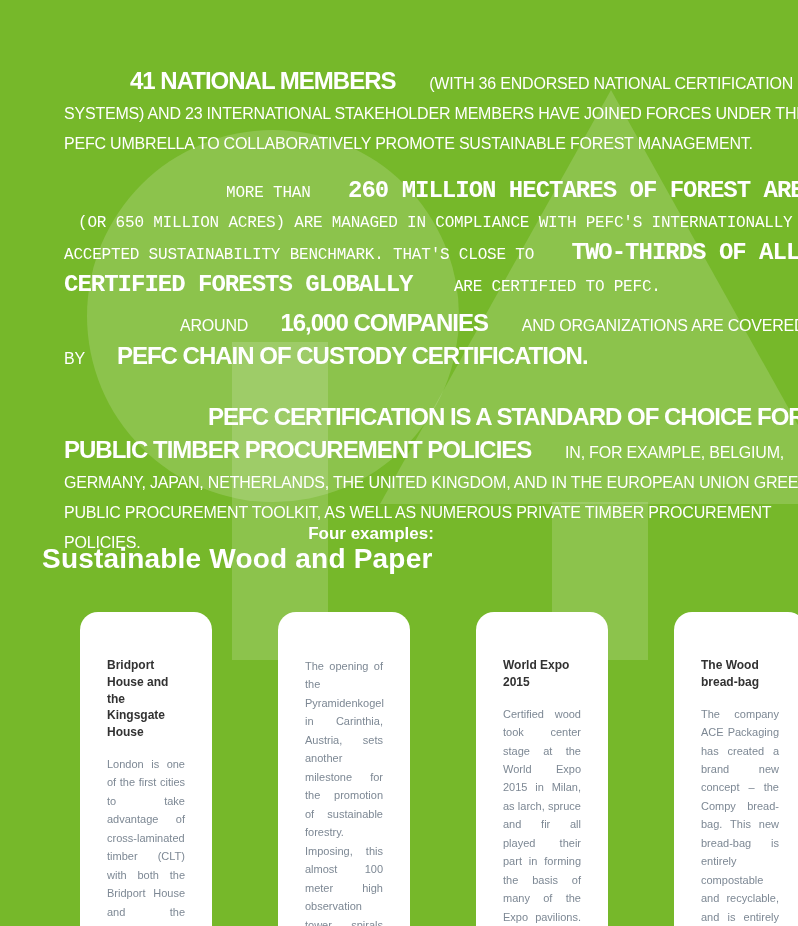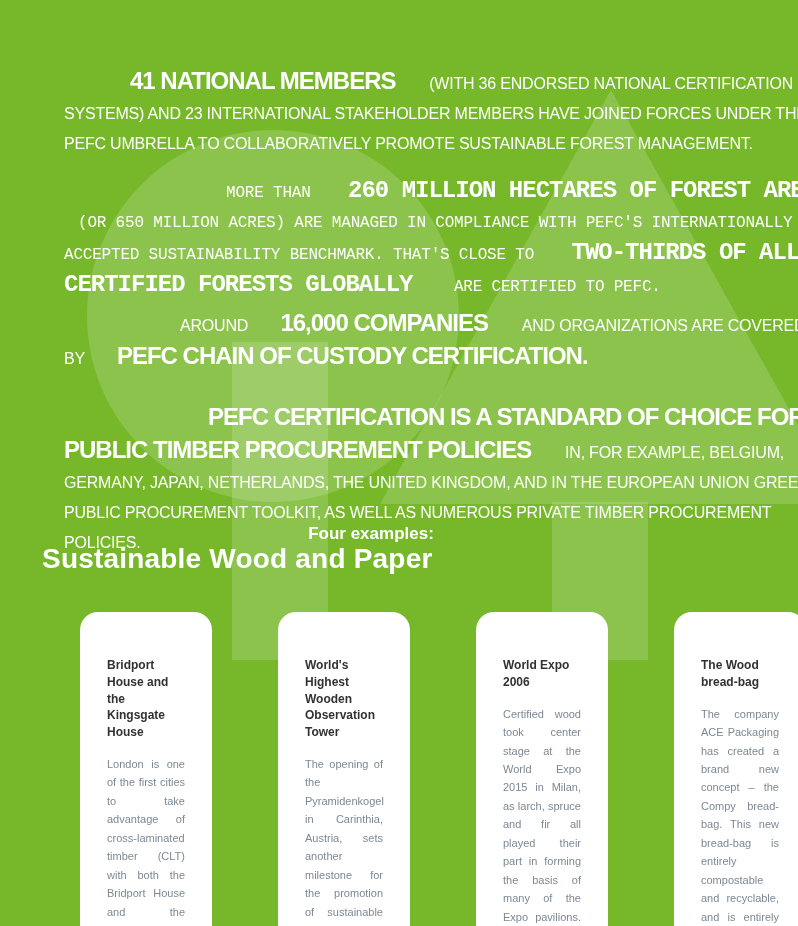--- a/index.html
+++ b/index.html
@@ -95,24 +95,23 @@
 
 <div class="kicker">Four examples:</div>
 <div class="examples-title">Sustainable Wood and Paper</div>
 
 <div class="cards">
   <div class="card">
     <h3>Bridport House and the Kingsgate House</h3>
     <p>London is one of the first cities to take advantage of cross-laminated timber (CLT) with both the Bridport House and the Kingsgate House built from PEFC-certified CLT. The Kingsgate House even achieved PEFC project certification. The Bridport House pushed the boundaries of timber engineering. This project was the first time that CLT has been used in the UK for the construction of an entire multi-storey structure, including the ground floor, which is normally constructed from concrete.</p>
   </div>
   <div class="card">
-    <h3>World's Highest Wooden Observation Tower</h3>
     <p>The opening of the Pyramidenkogel in Carinthia, Austria, sets another milestone for the promotion of sustainable forestry. Imposing, this almost 100 meter high observation tower spirals into the air, making it the world's highest wooden observation tower. Yet the Pyramidenkogel does not only offer breathtaking views – the main structure is made entirely of wood originating from PEFC-certified, local forests.</p>
   </div>
   <div class="card">
-    <h3>World Expo 2006</h3>
+    <h3>World Expo 2015</h3>
     <p>Certified wood took center stage at the World Expo 2015 in Milan, as larch, spruce and fir all played their part in forming the basis of many of the Expo pavilions. Several countries, including Austria, Belgium, China, France and Thailand, as well as companies such as Slow Foods and Lindt, chose PEFC-certified wood for their walls, roofs, railings and entire structures.</p>
   </div>
   <div class="card">
     <h3>The Wood bread-bag</h3>
     <p>The company ACE Packaging has created a brand new concept – the Compy bread-bag. This new bread-bag is entirely compostable and recyclable, and is entirely made of PEFC-certified fibers originating in sustainably managed forests. “Ours is an environmentally-friendly and affordable alternative to the traditional bread-bag,” says the producer. Large retailers such as Colruyt and Carrefour are using the Compy bread-bags, along with bakery groups such as La Lorraine. ACE Packaging is present in Belgium, France, Tunisia and Turkey.</p>
   </div>
 </div>
 
 </body></html>

